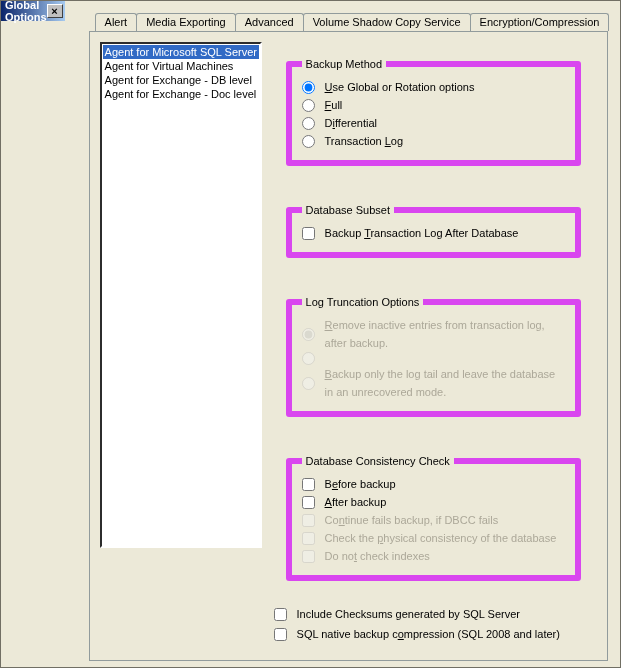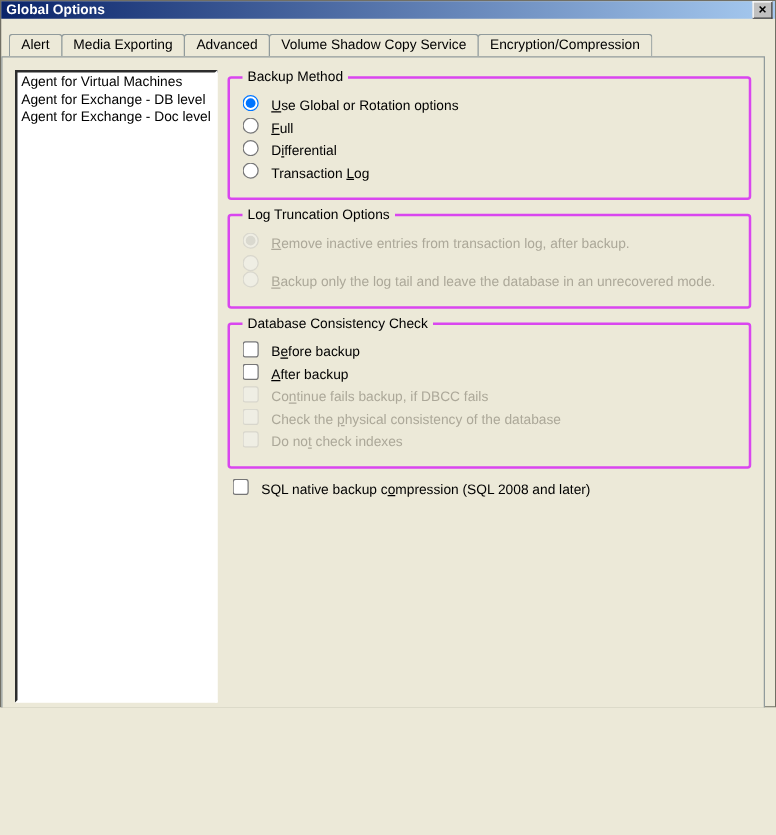--- a/index.html
+++ b/index.html
@@ -4,25 +4,25 @@
 <style>
   * { box-sizing: border-box; }
   html, body {
     margin: 0; padding: 0;
     font-family: Tahoma, "MS Sans Serif", Arial, sans-serif;
     font-size: 11px;
     background: #ECE9D8;
     color: #000;
   }
   .window {
-    width: 621px; height: 566px;
+    width: 621px; height: 668px;
     background: #ECE9D8;
     border: 1px solid #716F64;
     position: relative;
-    display: flex; flex-direction: column;
+    display: flex; flex-direction: row; gap: 24px;
   }
   .titlebar {
     height: 20px;
     background: linear-gradient(to right,#0A246A,#A6CAF0);
     color: #fff;
     display: flex; align-items: center;
     padding: 0 2px 0 4px;
     font-weight: bold;
     font-size: 11px;
   }
@@ -91,33 +91,33 @@
   .listbox .item.selected {
     background:#316AC5;
     color:#fff;
   }
   .right-pane {
     flex:1;
     display:flex; flex-direction:column;
     gap:6px;
   }
   fieldset.group {
-    border:2px solid #d946ef;
+    border:6px solid #d946ef;
     border-radius:3px;
-    margin:0;
+    margin:16px;
     padding:8px 10px 10px 10px;
     background:#ECE9D8;
   }
   fieldset.group > legend {
     padding:0 4px;
     color:#000;
     background:#ECE9D8;
   }
   .option-row {
-    display:flex; align-items:flex-start;
+    display:flex; align-items:center;
     gap:6px;
     line-height:18px;
   }
   .option-row.disabled { color:#ACA899; }
   .option-row input[type=radio], .option-row input[type=checkbox] {
     margin:0 4px 0 0;
     width:13px; height:13px;
   }
   .option-row.disabled input { opacity:0.6; }
   .option-row.disabled .lbl { color:#ACA899; }
@@ -164,20 +164,21 @@
           <div class="tab">Alert</div>
           <div class="tab">Media Exporting</div>
           <div class="tab">Advanced</div>
           <div class="tab">Volume Shadow Copy Service</div>
           <div class="tab">Encryption/Compression</div>
         </div>
     </div>
 
     <div class="tab-panel">
       <div class="listbox" id="agent-list">
+          <div class="item selected">Agent for Microsoft SQL Server</div>
           <div class="item">Agent for Virtual Machines</div>
           <div class="item">Agent for Exchange - DB level</div>
           <div class="item">Agent for Exchange - Doc level</div>
         </div>
 
       <div class="right-pane">
 
         <fieldset class="group">
           <legend>Backup Method</legend>
           <div id="opts-backup-method">
@@ -193,20 +194,29 @@
                 <input type="radio" name="bm" style="">
                 <span class="lbl"><span>D</span><span class="u">i</span><span>fferential</span></span>
               </div>
               <div class="option-row">
                 <input type="radio" name="bm" style="">
                 <span class="lbl"><span>Transaction </span><span class="u">L</span><span>og</span></span>
               </div>
             </div>
         </fieldset>
 
+        <fieldset class="group">
+          <legend>Database Subset</legend>
+          <div id="opts-db-subset">
+              <div class="option-row">
+                <input type="checkbox" style="">
+                <span class="lbl"><span>Backup </span><span class="u">T</span><span>ransaction Log After Database</span></span>
+              </div>
+            </div>
+        </fieldset>
 
         <fieldset class="group">
           <legend>Log Truncation Options</legend>
           <div id="opts-log-trunc">
               <div class="option-row disabled">
                 <input type="radio" name="lt" disabled="" checked="" style="">
                 <span class="lbl"><span></span><span class="u">R</span><span>emove inactive entries from transaction log, after backup.</span></span>
               </div>
               <div class="option-row disabled">
                 <input type="radio" name="lt" disabled="" style="">
@@ -238,20 +248,24 @@
                 <span class="lbl"><span>Check the </span><span class="u">p</span><span>hysical consistency of the database</span></span>
               </div>
               <div class="option-row disabled">
                 <input type="checkbox" disabled="" style="">
                 <span class="lbl"><span>Do no</span><span class="u">t</span><span> check indexes</span></span>
               </div>
             </div>
         </fieldset>
 
         <div class="free-opts" id="opts-free">
+            <div class="option-row">
+              <input type="checkbox" style="">
+              <span class="lbl"><span>Include Checksums </span><span class="u">g</span><span>enerated by SQL Server</span></span>
+            </div>
             <div class="option-row">
               <input type="checkbox" style="">
               <span class="lbl"><span>SQL native backup c</span><span class="u">o</span><span>mpression (SQL 2008 and later)</span></span>
             </div>
           </div>
 
       </div>
     </div>
 
   </div>

